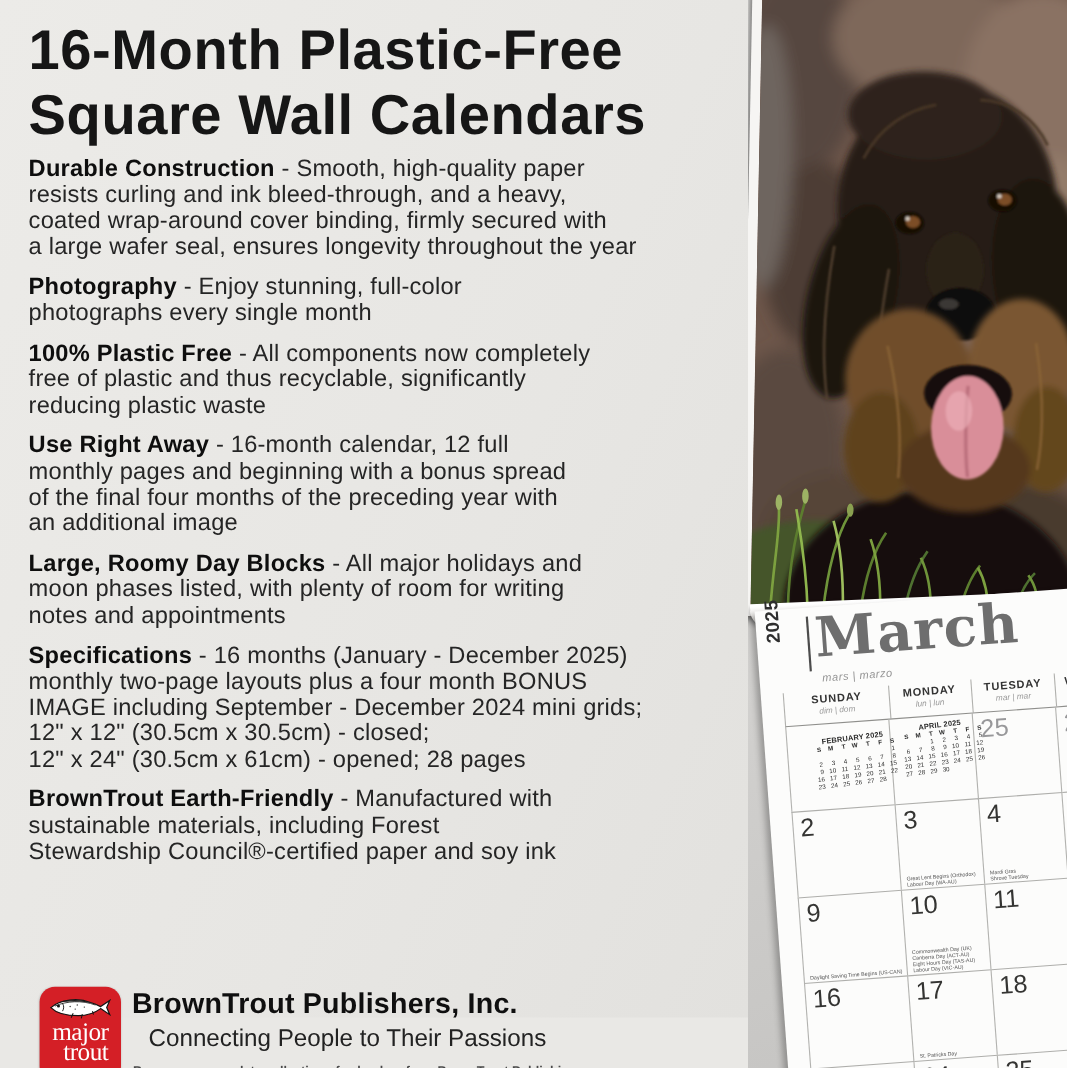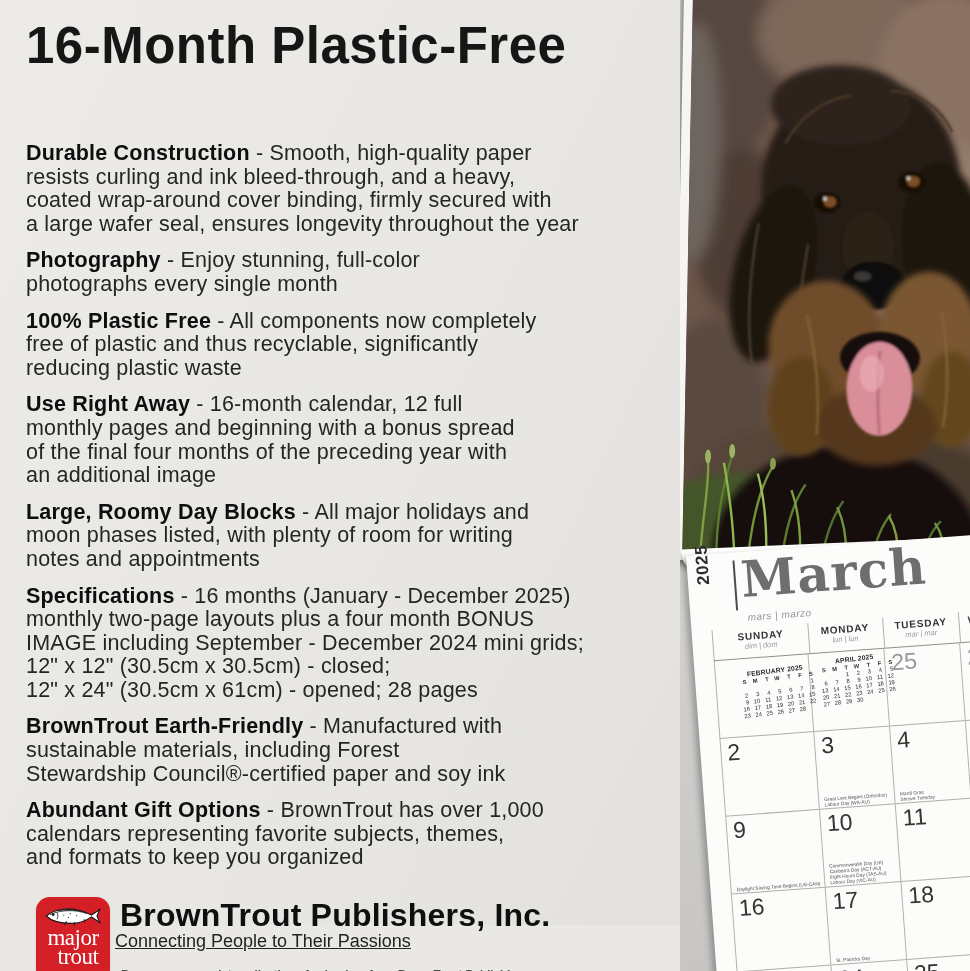--- a/index.html
+++ b/index.html
@@ -15,22 +15,22 @@
   .feature{margin:0 0 13px 0;font-size:21.5px;line-height:23.6px;color:#252525;letter-spacing:.2px;}
   .feature b{color:#0e0e0e;}
   .ftext{white-space:pre-line;}
 
   
   .logo{position:absolute;left:36px;top:897px;width:74px;height:86px;background:#d41f26;
         border-radius:14px;text-align:center;box-shadow:0 1px 2px rgba(0,0,0,.2);}
   .fish{display:block;margin:7px auto 0;width:62px;height:24px;}
   .logo-word{color:#fff;font-family:"Liberation Serif",serif;font-size:23px;line-height:19px;letter-spacing:-.5px;}
   .logo-word.w2{margin-left:10px;}
-  .company{position:absolute;left:120px;top:897px;font-size:32px;font-weight:bold;color:#0f0f0f;letter-spacing:.2px;}
-  .tagline{position:absolute;left:115px;top:931px;font-size:18px;color:#222;text-decoration:underline;}
+  .company{position:absolute;left:120px;top:897px;font-size:26px;font-weight:bold;color:#0f0f0f;letter-spacing:.2px;}
+  .tagline{position:absolute;left:135px;top:931px;font-size:22px;color:#222;}
   .copy1{position:absolute;left:121px;top:954px;font-size:12px;font-weight:bold;color:#3a3a3a;letter-spacing:.1px;}
   .copy2{position:absolute;left:121px;top:968px;font-size:11.5px;font-weight:bold;color:#4a4a4a;}
 
   
   .right-col{position:absolute;left:680px;top:0;width:290px;height:971px;overflow:hidden;
              background:linear-gradient(160deg,#e3e2e0 0%,#d6d5d3 45%,#c4c3c1 100%);}
   .photo-page{position:absolute;left:4px;top:-8px;width:310px;height:568px;background:#f6f5f3;
               transform:rotate(1.1deg);transform-origin:top left;
               box-shadow:-3px 2px 4px rgba(0,0,0,.30),0 5px 7px rgba(0,0,0,.25);}
   .photo{position:absolute;left:9px;top:0;right:0;bottom:5px;overflow:hidden;background:#6d564a;}
@@ -70,20 +70,21 @@
   .mini-grid{display:grid;grid-template-columns:repeat(7,1fr);}
   .mini-grid span{font-size:11px;line-height:13px;text-align:right;padding-right:3px;}
   .mini-grid .mini-dow{font-weight:bold;}
 </style>
 </head>
 <body>
 
 <div class="left-col">
   <div class="title">
     <div>16-Month Plastic-Free</div>
+    <div>Square Wall Calendars</div>
   </div>
   <div class="features" id="features">
       <p class="feature"><b class="lead">Durable Construction</b><span class="ftext"> - Smooth, high-quality paper
 resists curling and ink bleed-through, and a heavy,
 coated wrap-around cover binding, firmly secured with
 a large wafer seal, ensures longevity throughout the year</span></p>
       <p class="feature"><b class="lead">Photography</b><span class="ftext"> - Enjoy stunning, full-color
 photographs every single month</span></p>
       <p class="feature"><b class="lead">100% Plastic Free</b><span class="ftext"> - All components now completely
 free of plastic and thus recyclable, significantly
@@ -96,23 +97,20 @@
 moon phases listed, with plenty of room for writing
 notes and appointments</span></p>
       <p class="feature"><b class="lead">Specifications</b><span class="ftext"> - 16 months (January - December 2025)
 monthly two-page layouts plus a four month BONUS
 IMAGE including September - December 2024 mini grids;
 12" x 12" (30.5cm x 30.5cm) - closed;
 12" x 24" (30.5cm x 61cm) - opened; 28 pages</span></p>
       <p class="feature"><b class="lead">BrownTrout Earth-Friendly</b><span class="ftext"> - Manufactured with
 sustainable materials, including Forest
 Stewardship Council®-certified paper and soy ink</span></p>
-      <p class="feature"><b class="lead">Abundant Gift Options</b><span class="ftext"> - BrownTrout has over 1,000
-calendars representing favorite subjects, themes,
-and formats to keep you organized</span></p>
     </div>
 
   <div class="logo">
     <svg class="fish" viewBox="0 0 64 26">
       <path d="M3 13 C12 5 30 3 42 8 C46 9 50 11 52 12 L61 6 L58 13 L61 20 L52 14 C48 17 40 21 30 21 C18 21 8 18 3 13 Z" fill="#ffffff" stroke="#141414" stroke-width="1.2"></path>
       <path d="M10 8 C20 4.5 34 4.5 44 8.5 C36 6.5 20 6.5 10 8 Z" fill="#1d1d1d"></path>
       <path d="M7 11.5 C18 6.5 34 5.5 47 10.5" fill="none" stroke="#141414" stroke-width=".8"></path>
       <circle cx="10.5" cy="11.5" r="1.5" fill="#141414"></circle>
       <path d="M14.5 9 C16 11 16 14 14.5 16.5" fill="none" stroke="#141414" stroke-width=".9"></path>
       <path d="M25 18.5 L23 23 M34 19.5 L33 23.5 M44 16.5 L45 20" stroke="#141414" stroke-width="1" fill="none"></path>

